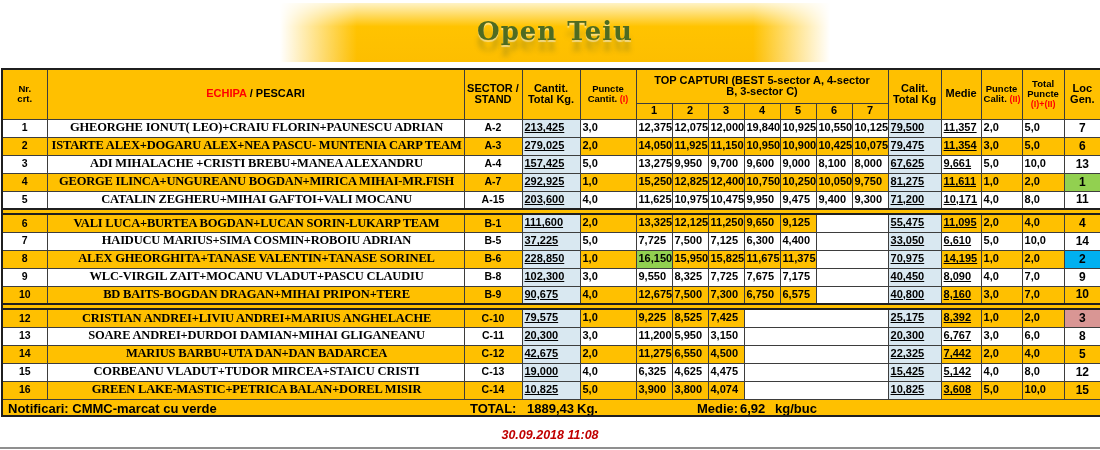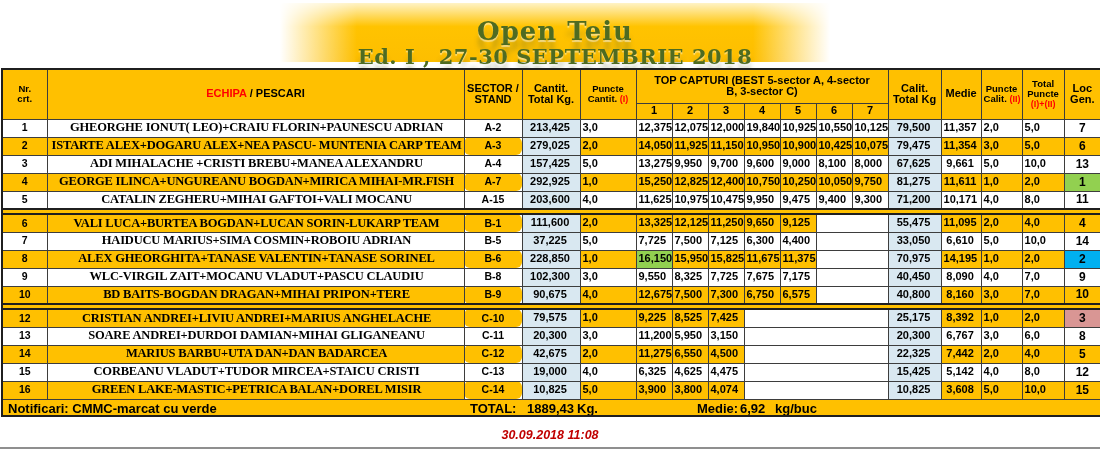--- a/index.html
+++ b/index.html
@@ -46,22 +46,22 @@
   .col-blue{ background:#D9E8F1; }
   tbody tr{ height:18px; }
   tbody tr.gold td{ background:#FFC000; }
   tbody td{ background:#ffffff; vertical-align:middle; }
   tbody tr.gold td.col-blue, tbody td.col-blue{ background:#D9E8F1; }
   td.c-nr{ text-align:center; font-size:10.5px; }
   td.c-team{
     font-family:"Liberation Serif", serif; font-size:12.5px; text-align:center; padding-left:4px;
     letter-spacing:-0.2px;
   }
-  td.c-stand{ text-align:center; font-size:10.5px;border-radius:6px; }
-  td.c-kg{ text-align:center; padding-right:4px; }
+  td.c-stand{ text-align:center; font-size:10.5px; }
+  td.c-kg{ text-align:left; padding-right:4px;text-decoration:underline; }
   td.c-pt{ text-align:left; }
   td.c-catch{ text-align:right; padding-right:6px; }
   td.c-loc{ text-align:center; font-size:12px; }
   td.empty-catch{ background:#ffffff !important; }
   td.hl-green{ background:#92D050 !important; }
   td.hl-blue{ background:#00B0F0 !important; }
   td.hl-pink{ background:#D99694 !important; }
   tr.sep{ height:5px; }
   tr.sep td{ background:#FFC000; border-top:2px solid #1f1f1f; border-bottom:2px solid #1f1f1f; padding:0; }
   tr.foot{ height:17px; }
@@ -72,21 +72,20 @@
     position:absolute; top:428px; left:0; width:1100px; text-align:center;
     color:#C00000; font-size:12.5px; font-weight:bold; font-style:italic;
   }
   .bottom-line{ position:absolute; top:447px; left:0; width:1100px; height:2px; background:#8f8f8f; }
 </style>
 </head>
 <body>
 
 <div class="banner">
   <div class="t1">Open Teiu</div>
-  <div class="t2">Ed. I , 27-30 SEPTEMBRIE 2018</div>
 </div>
 
 <table class="results">
   <colgroup>
     <col style="width:45px">
       <col style="width:417px">
       <col style="width:58px">
       <col style="width:58px">
       <col style="width:56px">
     <col style="width:36px">

